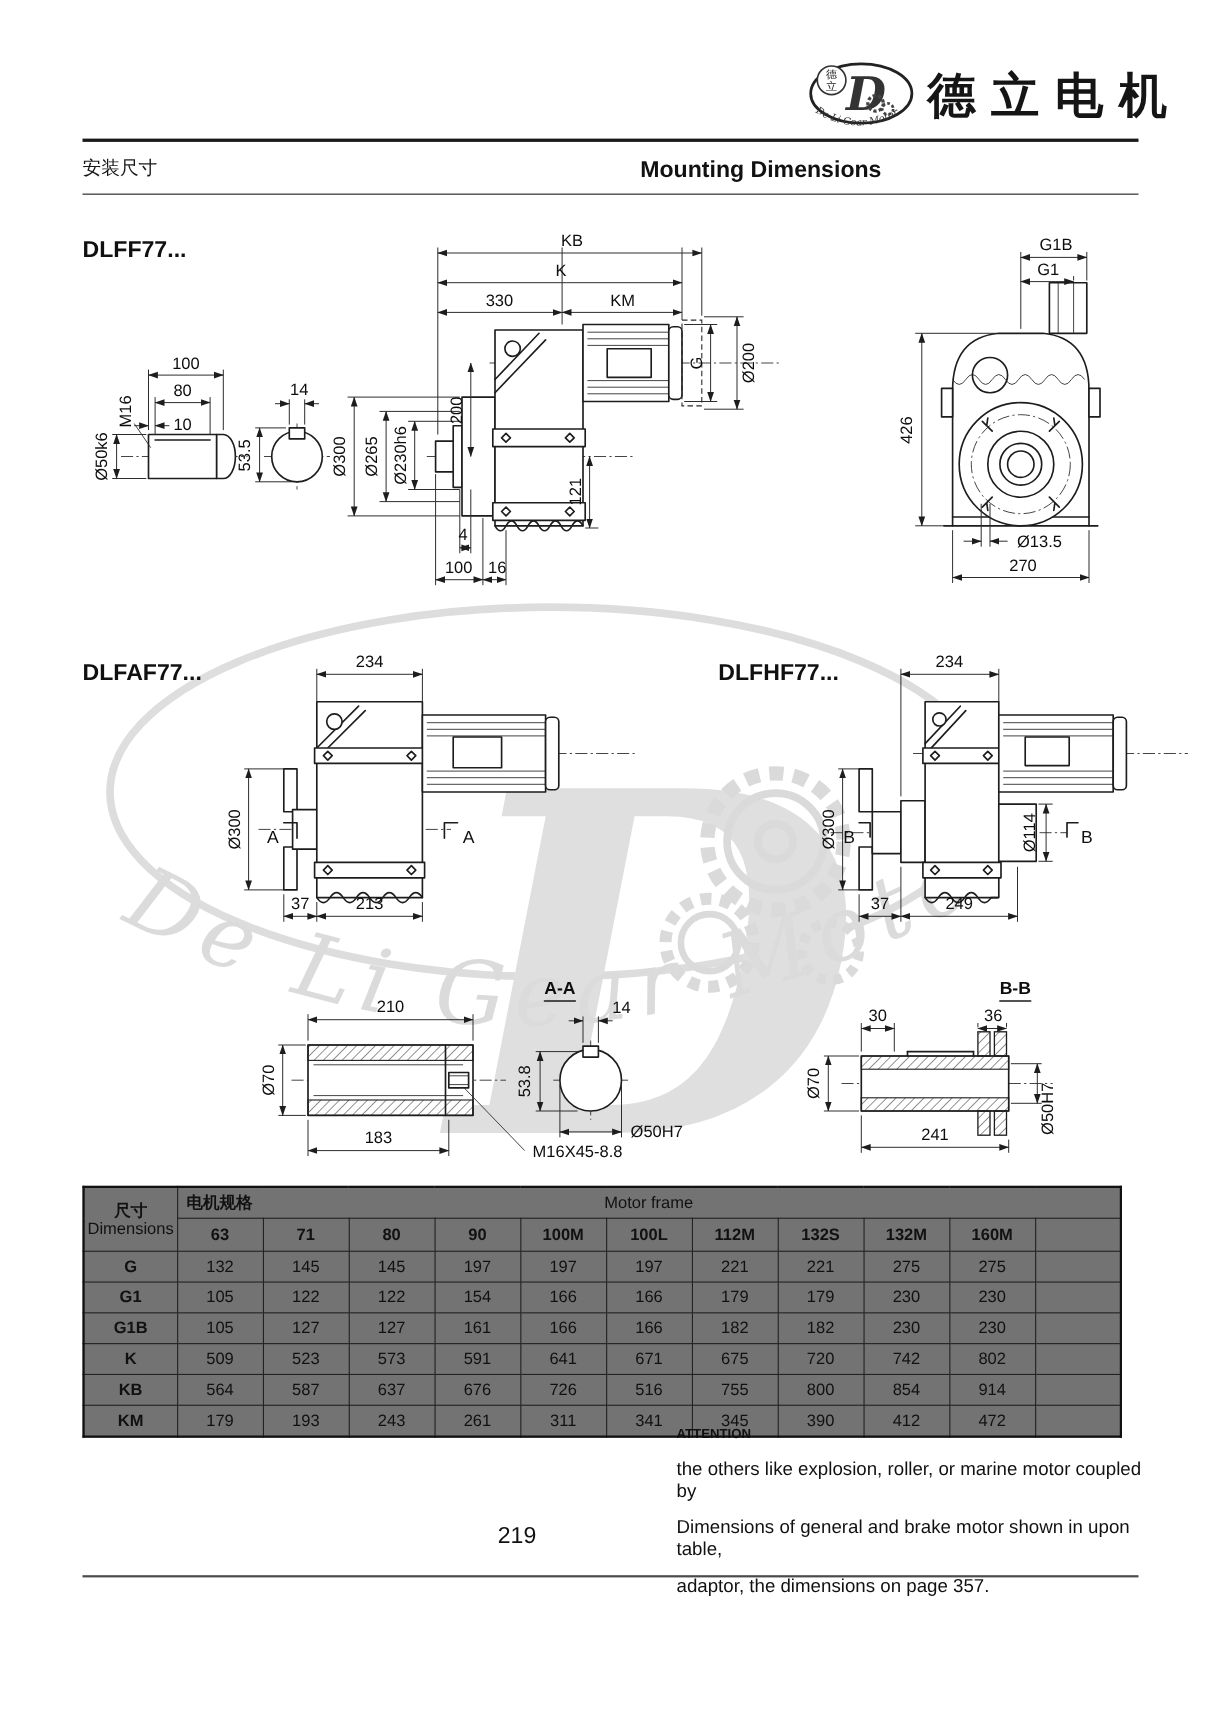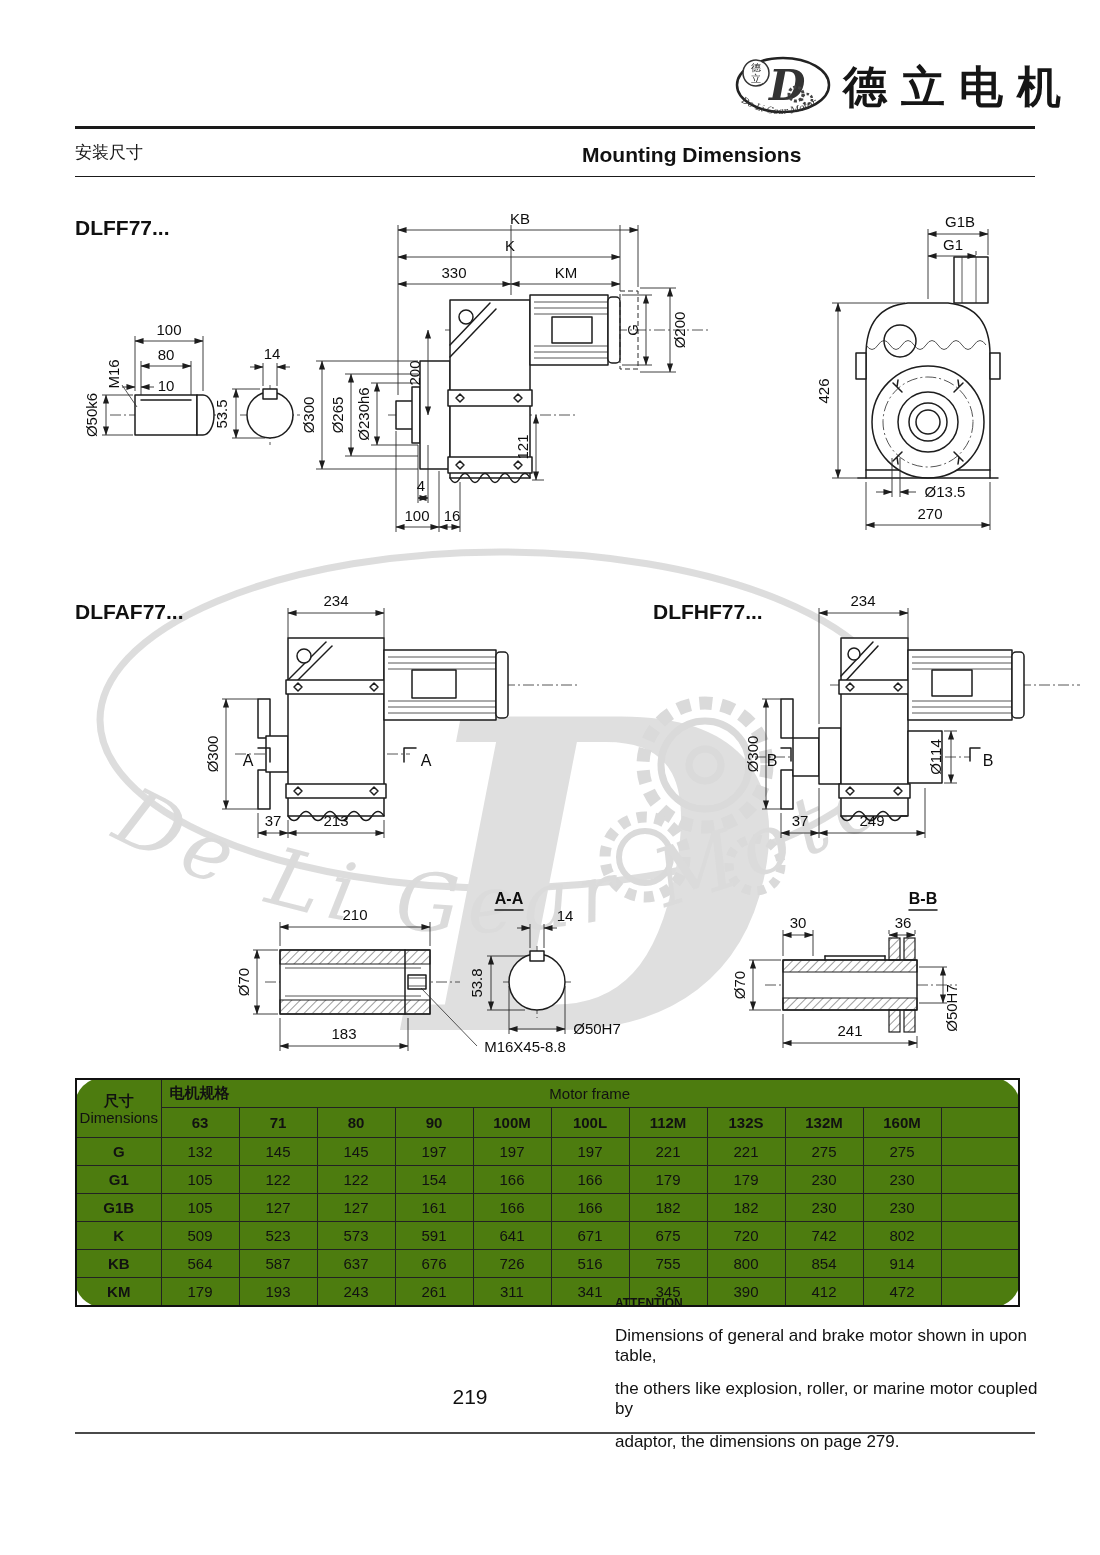--- a/index.html
+++ b/index.html
@@ -17,21 +17,21 @@
   svg{overflow:visible;}
   .ln{stroke:#1d1d1d;stroke-width:1.5;fill:none;stroke-linejoin:round;stroke-linecap:round;}
   .lnf{stroke:#1d1d1d;stroke-width:1.5;fill:#fff;stroke-linejoin:round;}
   .thin{stroke:#2b2b2b;stroke-width:.8;fill:none;}
   .dim{stroke:#2b2b2b;stroke-width:.9;fill:none;}
   .cl{stroke:#2b2b2b;stroke-width:.8;fill:none;stroke-dasharray:11 3 2 3;}
   .dsh{stroke:#2b2b2b;stroke-width:1;fill:none;stroke-dasharray:5 3;}
   text.dt{font:15px "Liberation Sans",sans-serif;fill:#0e0e0e;text-anchor:middle;}
   text.st{font:16px "Liberation Sans",sans-serif;fill:#0e0e0e;text-anchor:middle;}
   
-  table.dims{border-collapse:collapse;table-layout:fixed;width:945px;background:#4d7c0f;border-radius:27px;}
+  table.dims{border-collapse:collapse;table-layout:fixed;width:945px;background:#737373;}
   table.dims td,table.dims th{border:1px solid #222;font-size:15px;text-align:center;
       padding:2px 0;height:23px;overflow:hidden;white-space:nowrap;}
   table.dims{border:2px solid #111;}
   th.dimhead{font-size:15px;font-weight:bold;line-height:17px;}
   .mframe-cell{position:relative;font-weight:bold;}
   .mframe-cn{position:absolute;left:8px;top:4px;font-weight:bold;}
   .mframe-en{display:block;text-align:center;font-weight:normal;}
   td.rowname{font-weight:bold;}
   
   .note-title{font-size:17px;margin-bottom:12px;}
@@ -612,21 +612,21 @@
         <td>412</td>
         <td>472</td>
         <td></td>
       </tr>
     </tbody>
       </table>
   </div>
 
   <div class="abs" style="left:615px;top:1296px;width:430px;z-index:2;">
     <div class="en-title">ATTENTION</div>
+    <div class="en-line">the others like explosion, roller, or marine motor coupled by</div>
     <div class="en-line">Dimensions of general and brake motor shown in upon table,</div>
-    <div class="en-line">the others like explosion, roller, or marine motor coupled by</div>
-    <div class="en-line">adaptor, the dimensions on page 279.</div>
+    <div class="en-line">adaptor, the dimensions on page 357.</div>
   </div>
 
   <div class="abs" style="left:75px;top:1432px;width:960px;height:2px;background:#4a4a4a;z-index:2;"></div>
   <div class="abs pageno" style="left:0;top:1385px;width:940px;z-index:2;">219</div>
 
 </div>
 
 </body></html>

